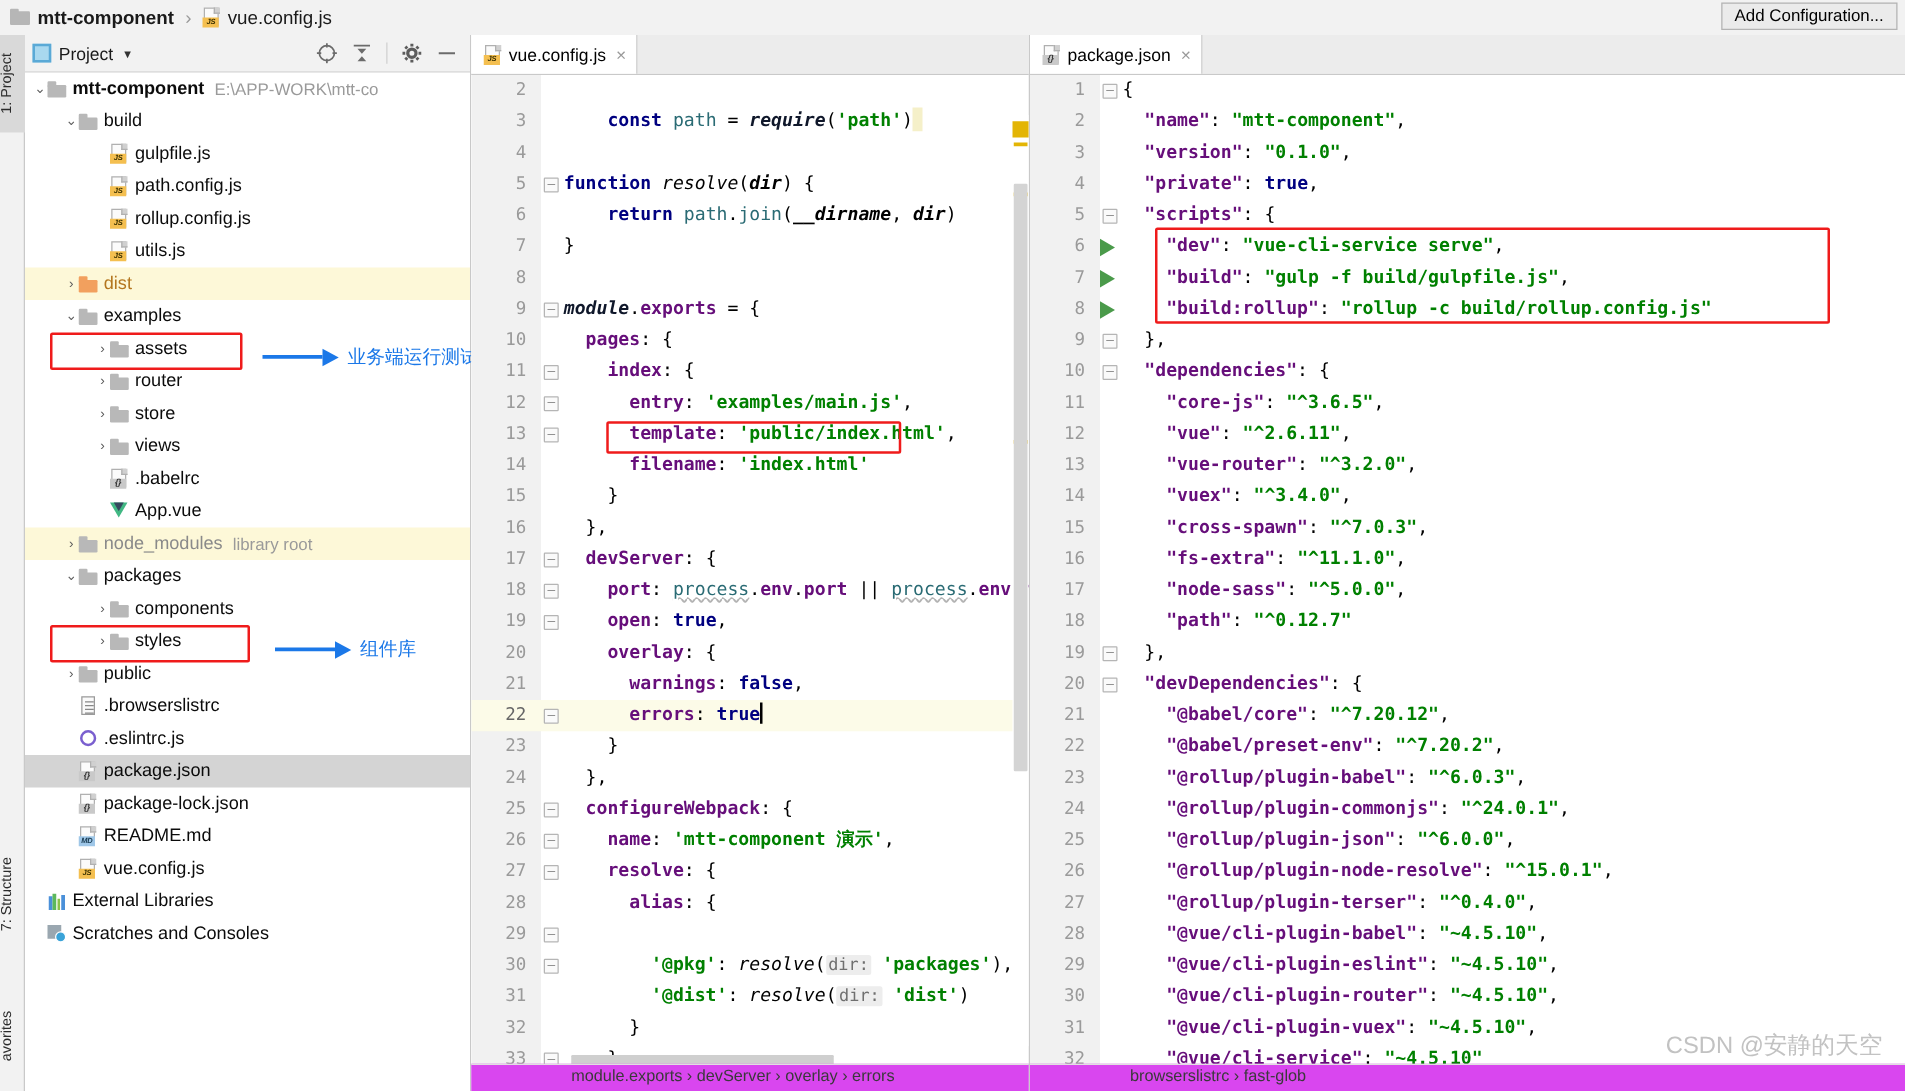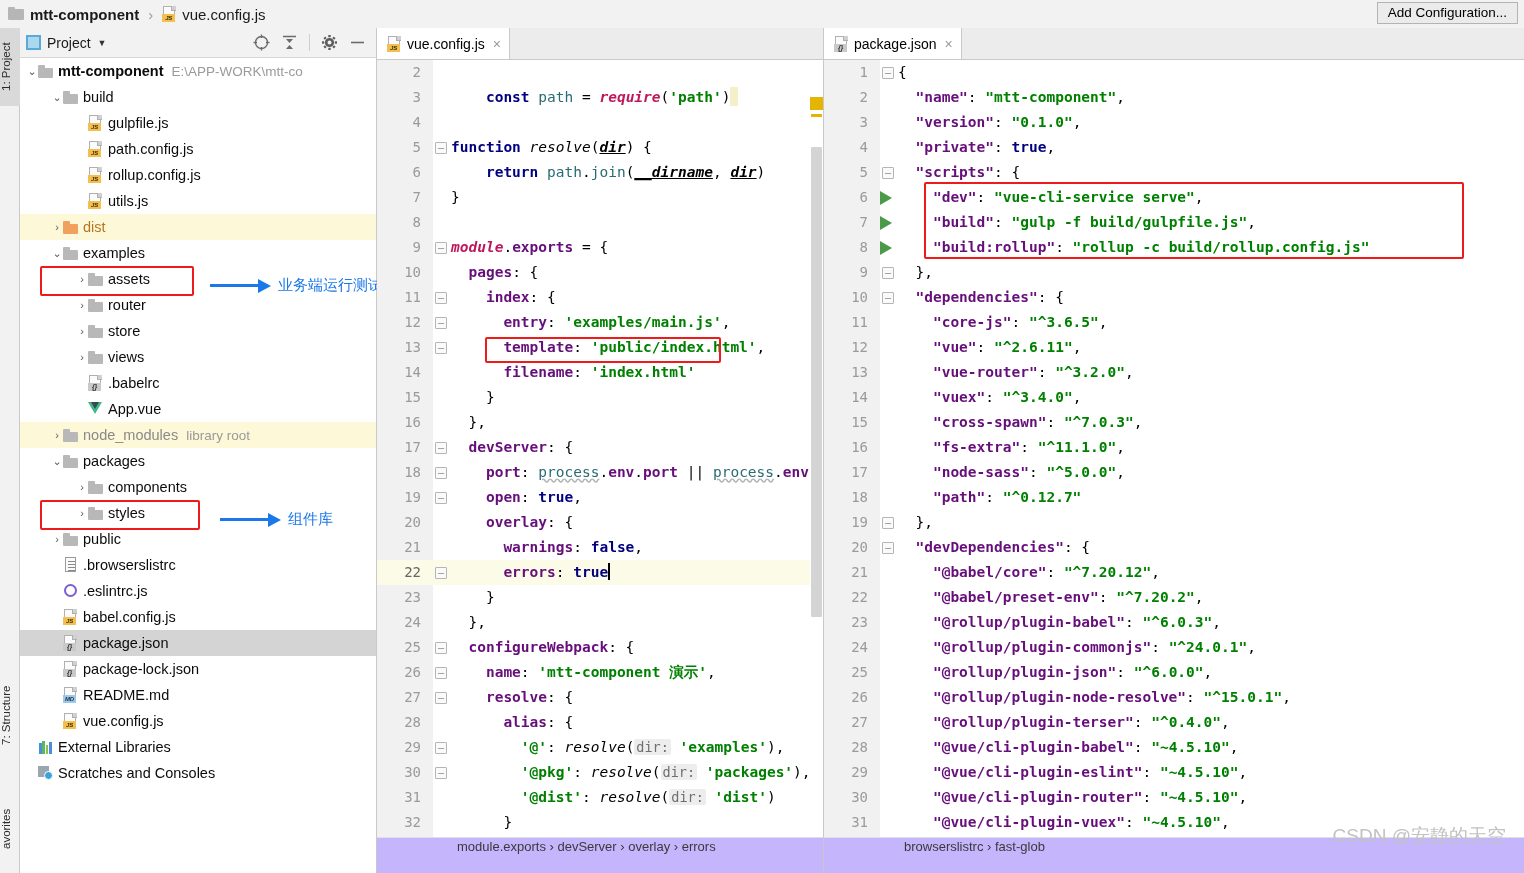--- a/index.html
+++ b/index.html
@@ -144,41 +144,41 @@
   .line.cur { background:#fcfbe8; }
   .line.cur .num { color:#666; }
   .fold-mark { position:absolute; left:58px; top:7px; width:12px; height:12px; border:1px solid #b5b5b5; background:#fafafa; color:#8a8a8a; font-size:11px; line-height:9px; text-align:center; border-radius:1px;}
   .run-arrow { position:absolute; left:56px; top:6px; width:0;height:0;
       border-top:7px solid transparent;border-bottom:7px solid transparent;border-left:12px solid #4a9a4a; }
 
   
   .k  { color:#000080; font-weight:bold; }   
   .s  { color:#008000; font-weight:bold; }   
   .p  { color:#660e7a; font-weight:bold; }   
-  .pi { color:#be185d; font-weight:bold; font-style:italic; }
+  .pi { color:#0f172a; font-weight:bold; font-style:italic; }
   .id { color:#2a6b74; }                      
   .it { color:#000; font-style:italic; }
   .bi { color:#000; font-weight:bold; font-style:italic; }
-  .u  { text-decoration:underline; }
+  .u  { }
   .n  { color:#000; }
   .hint { background:#ededed; color:#6f6f6f; font-style:normal; font-size:13.5px; border-radius:2px; padding:0 2px; }
   .sq-underline { text-decoration: underline; text-decoration-style: wavy; text-decoration-color:#b3b3b3; }
 
   .caret { display:inline-block; width:2px; height:17px; background:#000; vertical-align:-3px; }
   .sel-hl { background:#f5f0c9; display:inline-block; width:8px; height:19px; vertical-align:-4px; }
 
   .vscroll { position:absolute; right:0; top:32px; bottom:18px; width:13px; background:#fff; }
   .vthumb { position:absolute; right:1px; width:11px; background:#d4d4d4; border-radius:1px; }
   .marker { position:absolute; right:1px; width:11px; height:3px; background:#e3b505; }
   .marker.big { height:13px; width:13px; right:0; }
   .hscroll { position:absolute; left:80px; bottom:2px; height:9px; width:210px; background:#cfcfcf; border-radius:1px; }
 
   .breadcrumbbar {
-    position:absolute; left:0; right:0; bottom:0; height:36px;
-    background:#c4b5fd; border-top:1px solid #e0e0e0;
+    position:absolute; left:0; right:0; bottom:0; height:22px;
+    background:#d946ef; border-top:1px solid #e0e0e0;
     font-size:13px; color:#3a3a3a; padding-left:80px; line-height:18px; white-space:nowrap; overflow:hidden;
   }
 
   .watermark {
     position:absolute; right:18px; bottom:24px;
     color:#c2c2c2; font-size:19px; white-space:nowrap; pointer-events:none;
   }
 </style>
 </head>
 <body>
@@ -419,29 +419,20 @@
           </span>
           <span class="lbl">.browserslistrc</span>
         </div>
         <div class="tree-row" style="padding-left: 31px;">
           <span class="chev"></span>
           <span class="eslint-icon">
             <i class="eslint-glyph"></i>
           </span>
           <span class="lbl">.eslintrc.js</span>
         </div>
-        <div class="tree-row" style="padding-left: 31px;">
-          <span class="chev"></span>
-          <span class="js-icon">
-            <i class="doc-base"></i>
-            <i class="doc-fold"></i>
-            <i class="doc-badge badge-js">JS</i>
-          </span>
-          <span class="lbl">babel.config.js</span>
-        </div>
         <div class="tree-row hl-gray" style="padding-left: 31px;">
           <span class="chev"></span>
           <span class="json-icon">
             <i class="doc-base"></i>
             <i class="doc-fold"></i>
             <i class="doc-badge badge-json">{}</i>
           </span>
           <span class="lbl">package.json</span>
         </div>
         <div class="tree-row" style="padding-left: 31px;">
@@ -544,21 +535,21 @@
           <div class="line"><span class="num">19</span><span class="code">    <span class="p">open</span>: <span class="k">true</span>,</span></div>
           <div class="line"><span class="num">20</span><span class="code">    <span class="p">overlay</span>: {</span></div>
           <div class="line"><span class="num">21</span><span class="code">      <span class="p">warnings</span>: <span class="k">false</span>,</span></div>
           <div class="line cur"><span class="num">22</span><span class="code">      <span class="p">errors</span><span class="n">: </span><span class="k">true</span><span class="caret"></span></span></div>
           <div class="line"><span class="num">23</span><span class="code">    }</span></div>
           <div class="line"><span class="num">24</span><span class="code">  },</span></div>
           <div class="line"><span class="num">25</span><span class="code">  <span class="p">configureWebpack</span>: {</span></div>
           <div class="line"><span class="num">26</span><span class="code">    <span class="p">name</span>: <span class="s">'mtt-component 演示'</span>,</span></div>
           <div class="line"><span class="num">27</span><span class="code">    <span class="p">resolve</span>: {</span></div>
           <div class="line"><span class="num">28</span><span class="code">      <span class="p">alias</span>: {</span></div>
-          <div class="line"><span class="num">29</span><span class="code">        <span class="s">'@'</span><span class="n">: </span><span class="it">resolve</span><span class="n">(</span><span class="hint">dir:</span> <span class="s">'examples'</span><span class="n">),</span></span></div>
+          <div class="line"><span class="num">29</span></div>
           <div class="line"><span class="num">30</span><span class="code">        <span class="s">'@pkg'</span><span class="n">: </span><span class="it">resolve</span><span class="n">(</span><span class="hint">dir:</span> <span class="s">'packages'</span><span class="n">),</span></span></div>
           <div class="line"><span class="num">31</span><span class="code">        <span class="s">'@dist'</span><span class="n">: </span><span class="it">resolve</span><span class="n">(</span><span class="hint">dir:</span> <span class="s">'dist'</span><span class="n">)</span></span></div>
           <div class="line"><span class="num">32</span><span class="code">      }</span></div>
           <div class="line"><span class="num">33</span><span class="code">    }</span></div>
         </div>
 
       <div class="fold-mark" style="top:82px;">–</div>
       <div class="fold-mark" style="top:182px;">–</div>
       <div class="fold-mark" style="top:232px;">–</div>
       <div class="fold-mark" style="top:257px;">–</div>

